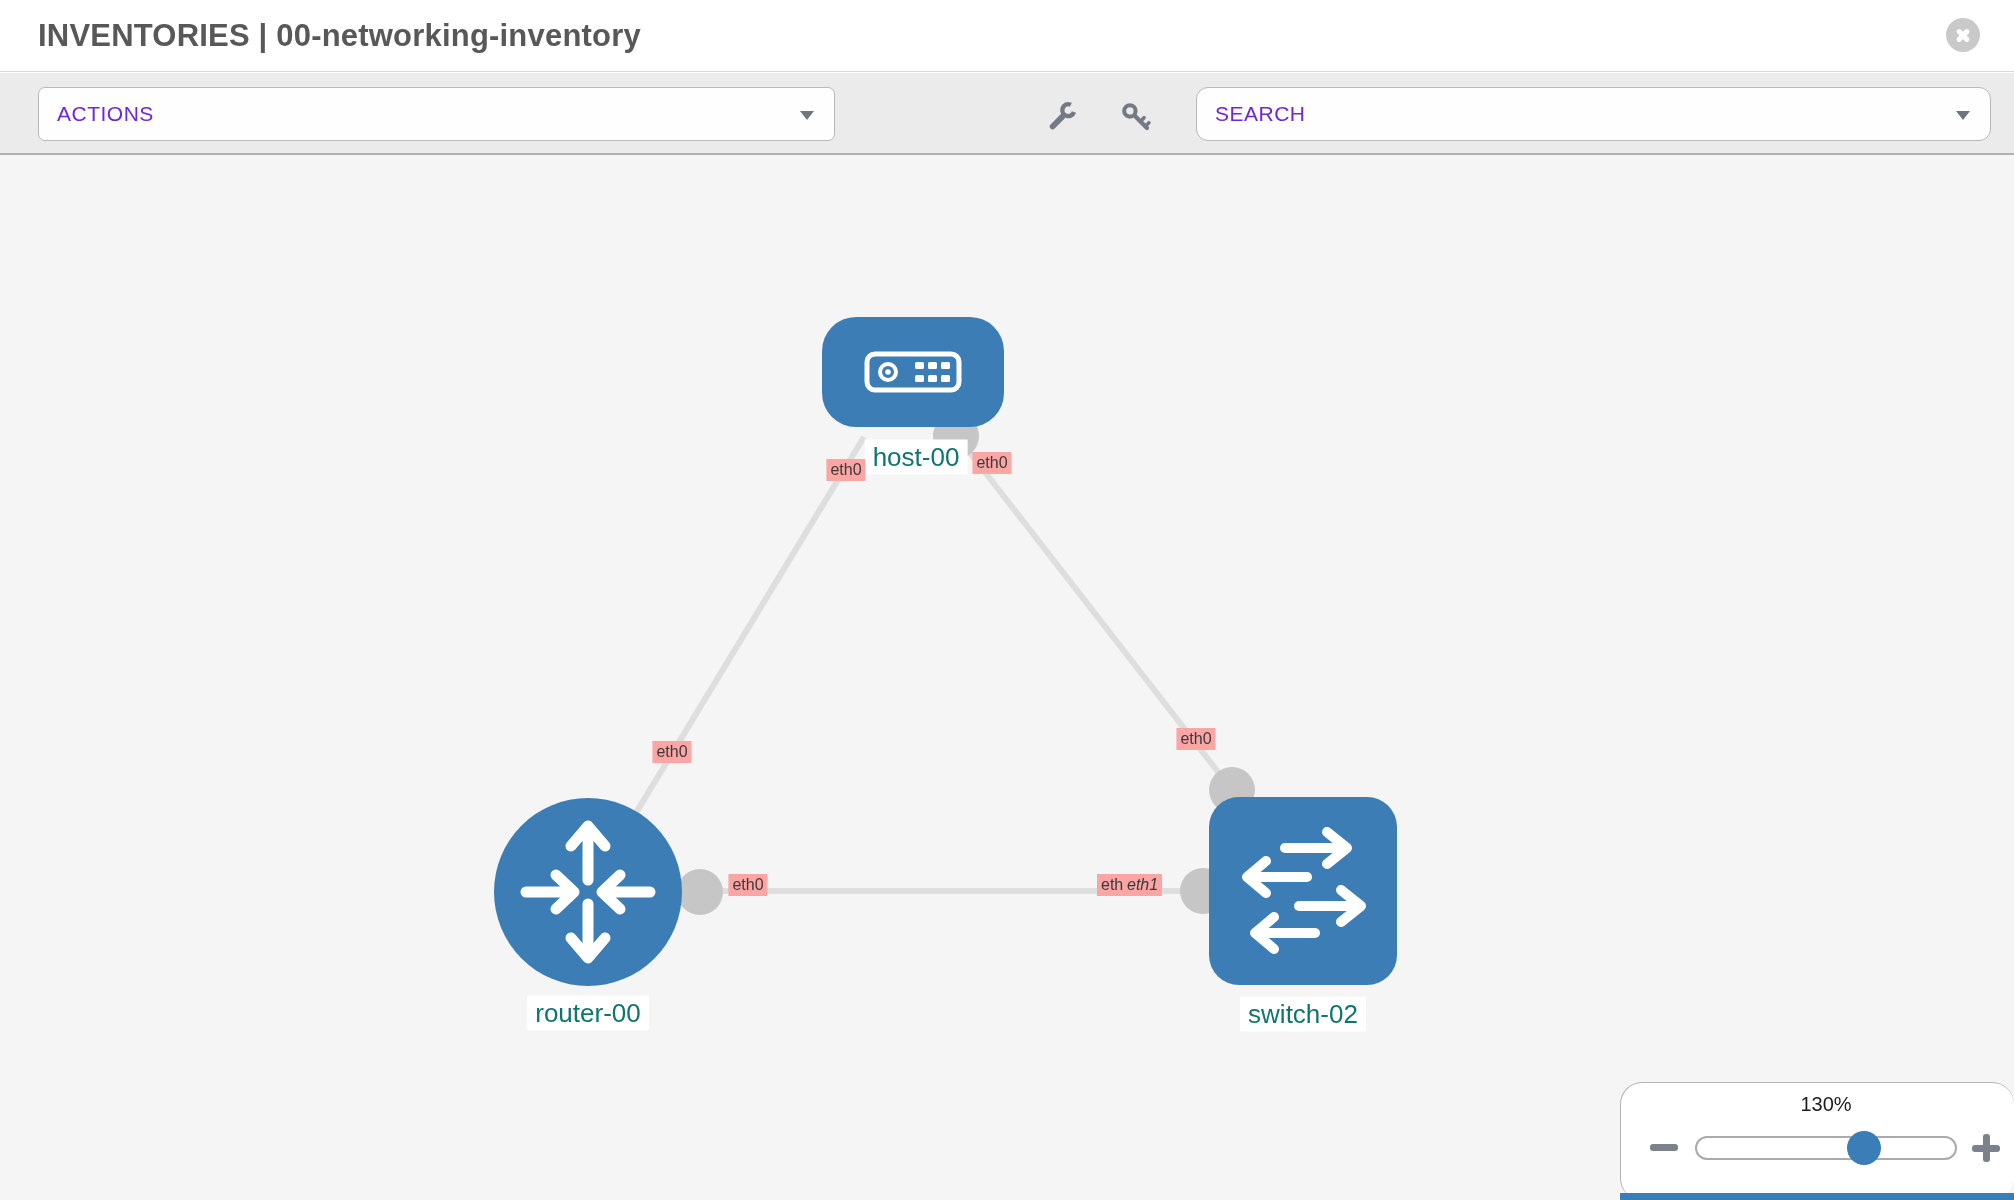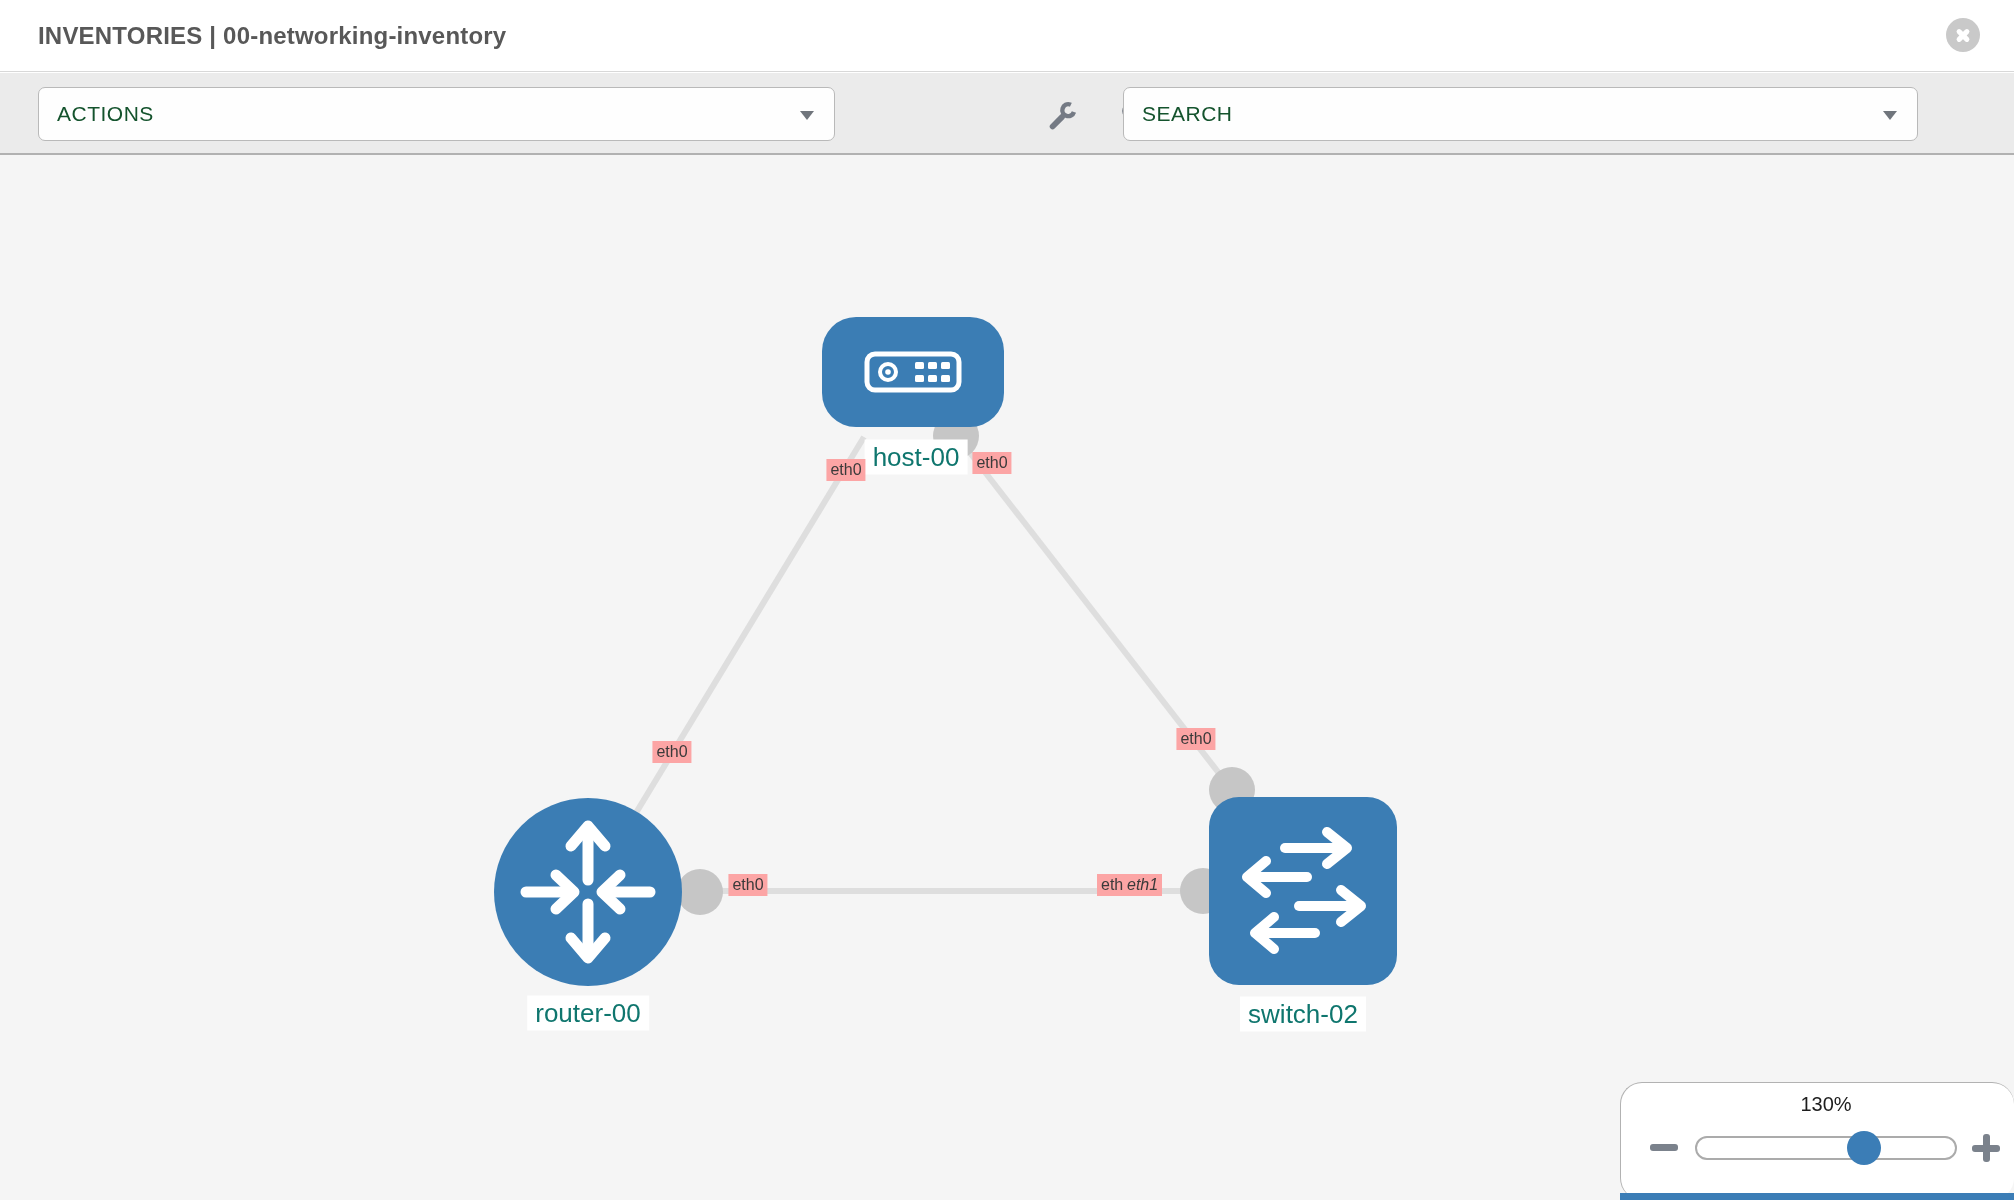--- a/index.html
+++ b/index.html
@@ -4,40 +4,40 @@
 <style>
   * { margin:0; padding:0; box-sizing:border-box; }
   html,body { width:2014px; height:1200px; }
   body { font-family:"Liberation Sans","DejaVu Sans",sans-serif; background:#fff; overflow:hidden; }
   .app { position:relative; width:2014px; height:1200px; background:#fff; }
 
   
   .header { position:absolute; left:0; top:0; width:2014px; height:72px; background:#ffffff;
             border-bottom:1px solid #d8d8d8; }
   .page-title { position:absolute; left:38px; top:0; height:88px; line-height:72px;
-                font-size:24px; font-weight:bold; color:#585858; letter-spacing:0.2px; }
+                font-size:31px; font-weight:bold; color:#585858; letter-spacing:0.2px; }
   .close-btn { position:absolute; left:1946px; top:18px; width:34px; height:34px;
                border-radius:50%; background:#c9c9c9; cursor:pointer; }
   .close-btn .xbar { position:absolute; left:9px; top:14.5px; width:16px; height:5px;
                      background:#ffffff; border-radius:2.5px; }
   .close-btn .xbar.a { transform:rotate(45deg); }
   .close-btn .xbar.b { transform:rotate(-45deg); }
 
   
   .toolbar { position:absolute; left:0; top:73px; width:2014px; height:82px; background:#ebebeb;
              border-bottom:2px solid #b1b1b1; }
   .select-box { position:absolute; top:14px; height:54px; background:#fefefe;
                 border:1px solid #b9b9b9; border-radius:7px; cursor:pointer; }
   .select-box .sel-label { position:absolute; left:18px; top:0; height:52px; line-height:52px;
-                           font-size:21px; color:#14532d; letter-spacing:0.5px; }
+                           font-size:21px; color:#6d28d9; letter-spacing:0.5px; }
   .caret { position:absolute; right:20px; top:23px; width:0; height:0;
            border-left:7px solid transparent; border-right:7px solid transparent;
            border-top:9px solid #70757c; }
   .actions-box { left:38px; width:797px; }
-  .search-box  { left:1123px; width:795px; }
+  .search-box  { left:1196px; width:795px;border-radius:12px; }
   .tb-icon { position:absolute; cursor:pointer; }
 
   
   .canvas { position:absolute; left:0; top:155px; width:2014px; height:1045px; background:#f5f5f5; }
   .links-svg { position:absolute; left:0; top:0; width:2014px; height:1045px; }
 
   .node { position:absolute; background:#3b7db4; cursor:pointer; }
   .node svg { position:absolute; left:0; top:0; }
   .node-host   { left:822px;  top:162px; width:182px; height:110px; border-radius:34px; }
   .node-router { left:494px;  top:643px; width:188px; height:188px; border-radius:50%; }

